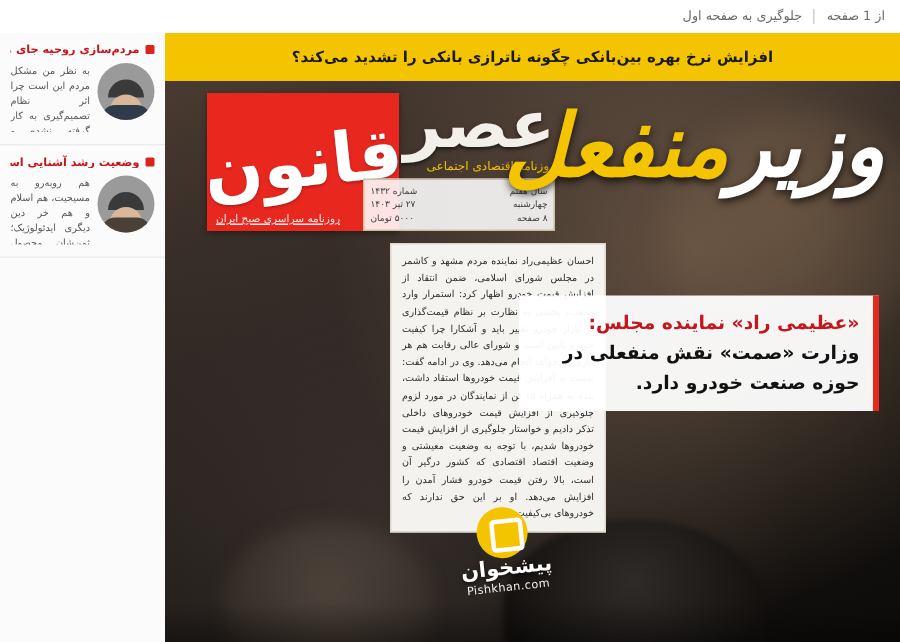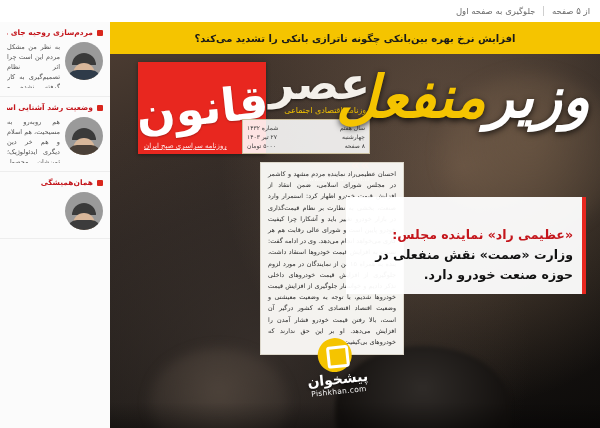--- a/index.html
+++ b/index.html
@@ -346,21 +346,20 @@
     padding: 8px 9px 9px 9px;
     z-index: 7;
     direction: rtl;
   }
   .quotebox .q {
     font-size: 12.5px;
     font-weight: bold;
     line-height: 1.6;
     color: #121212;
     text-align: right;
-    margin-top: 20px;
   }
   .quotebox .q .red { color: #c4161c; }
 
   
   .watermark {
     position: absolute;
     left: 196px; bottom: 32px;
     z-index: 8;
     direction: rtl;
     text-align: center;
@@ -403,21 +402,21 @@
     background: linear-gradient(to bottom, rgba(0,0,0,0), rgba(0,0,0,.35));
     z-index: 9;
   }
 </style>
 </head>
 <body>
 
 <div class="topbar">
   <span class="topbar-link">
     <span>از</span>
-    <span>۵ صفحه</span>
+    <span>1 صفحه</span>
     <span class="topbar-sep"></span>
     <span>جلوگیری به صفحه اول</span>
   </span>
 </div>
 
 <div class="page">
 
   <div class="rail">
 
     <div class="rail-block">
@@ -443,34 +442,20 @@
       <div class="rail-body">
         <div class="rail-thumb t2">
           <div class="hair"></div>
           <div class="face"></div>
           <div class="body"></div>
         </div>
         <div class="rail-text">هم روبه‌رو به مسیحیت، هم اسلام و هم خر دین دیگری ایدئولوژیک؛ ثمن‌شان محصول خود مدنی است؛ ما خود بست ایدئولوژی ورزش ندارم</div>
       </div>
     </div>
 
-    <div class="rail-block">
-      <div class="rail-head">
-        <span class="rail-bullet"></span>
-        <span class="rail-head-text">همان‌همیشگی</span>
-      </div>
-      <div class="rail-body">
-        <div class="rail-thumb t3">
-          <div class="hair"></div>
-          <div class="face"></div>
-          <div class="body"></div>
-        </div>
-        <div class="rail-text"></div>
-      </div>
-    </div>
 
   </div>
 
   <div class="plate">
 
     <div class="photo">
       <div class="blur-figure"></div>
       <div class="blur-figure2"></div>
     </div>
 

